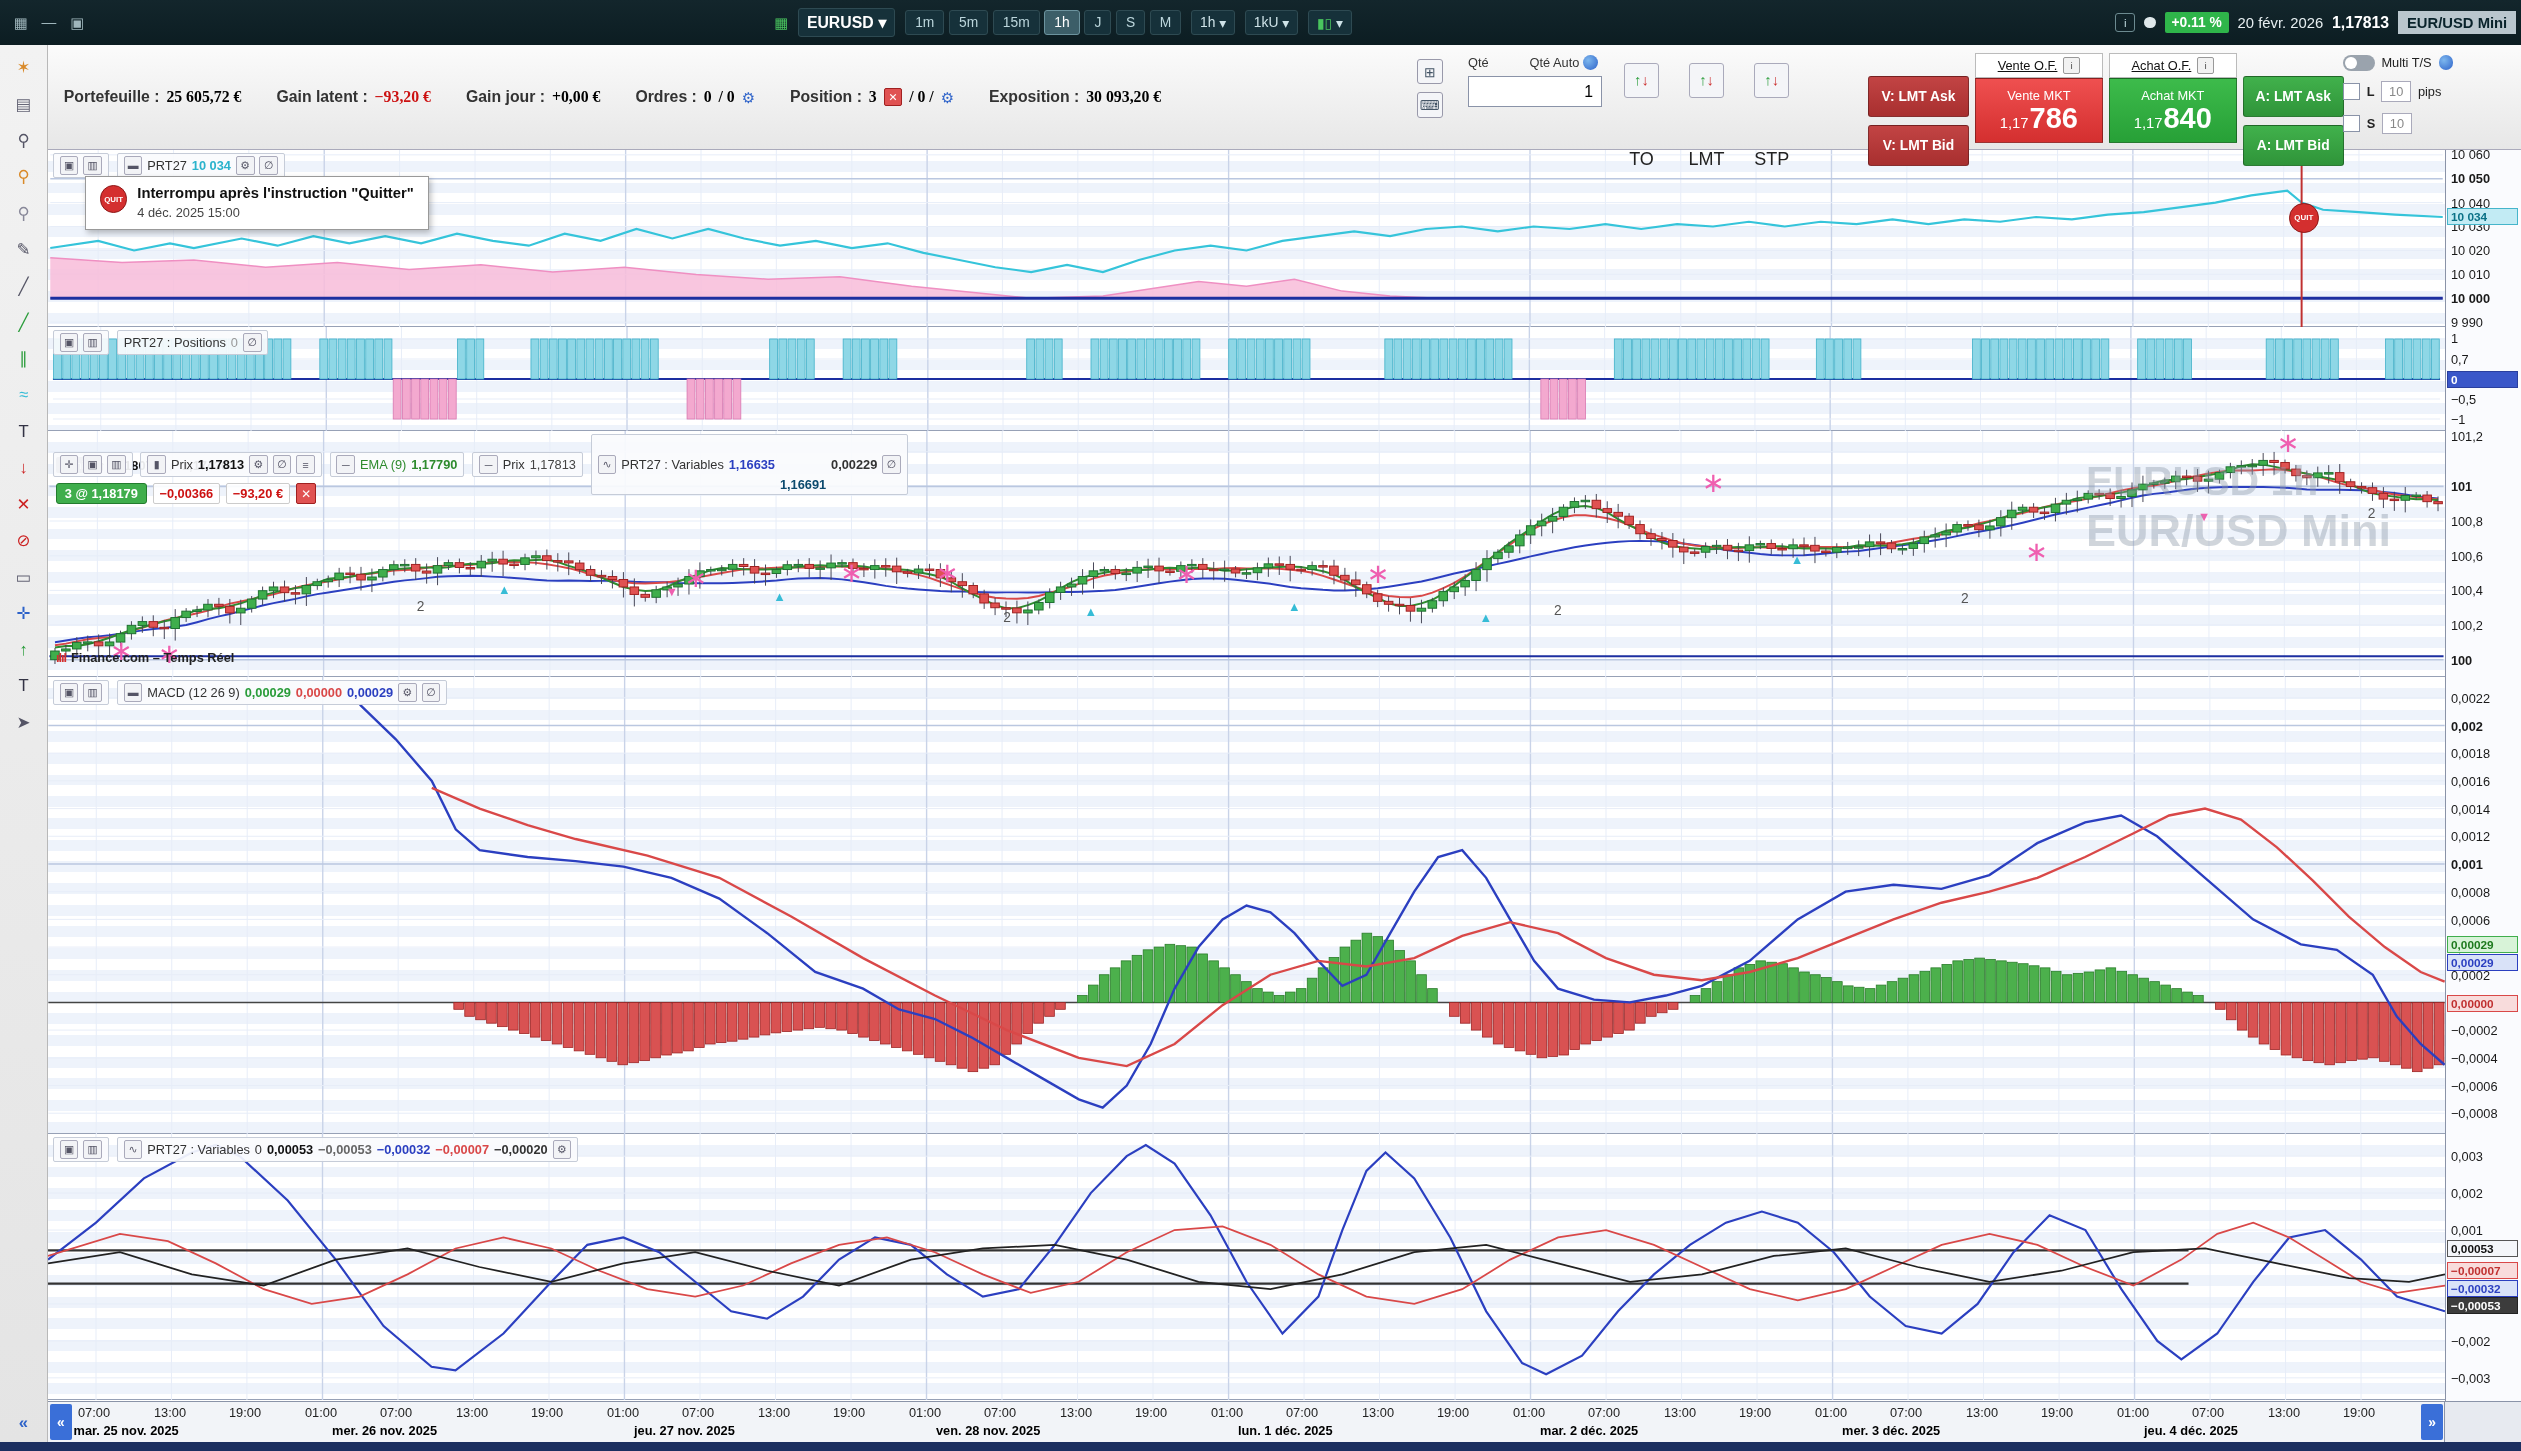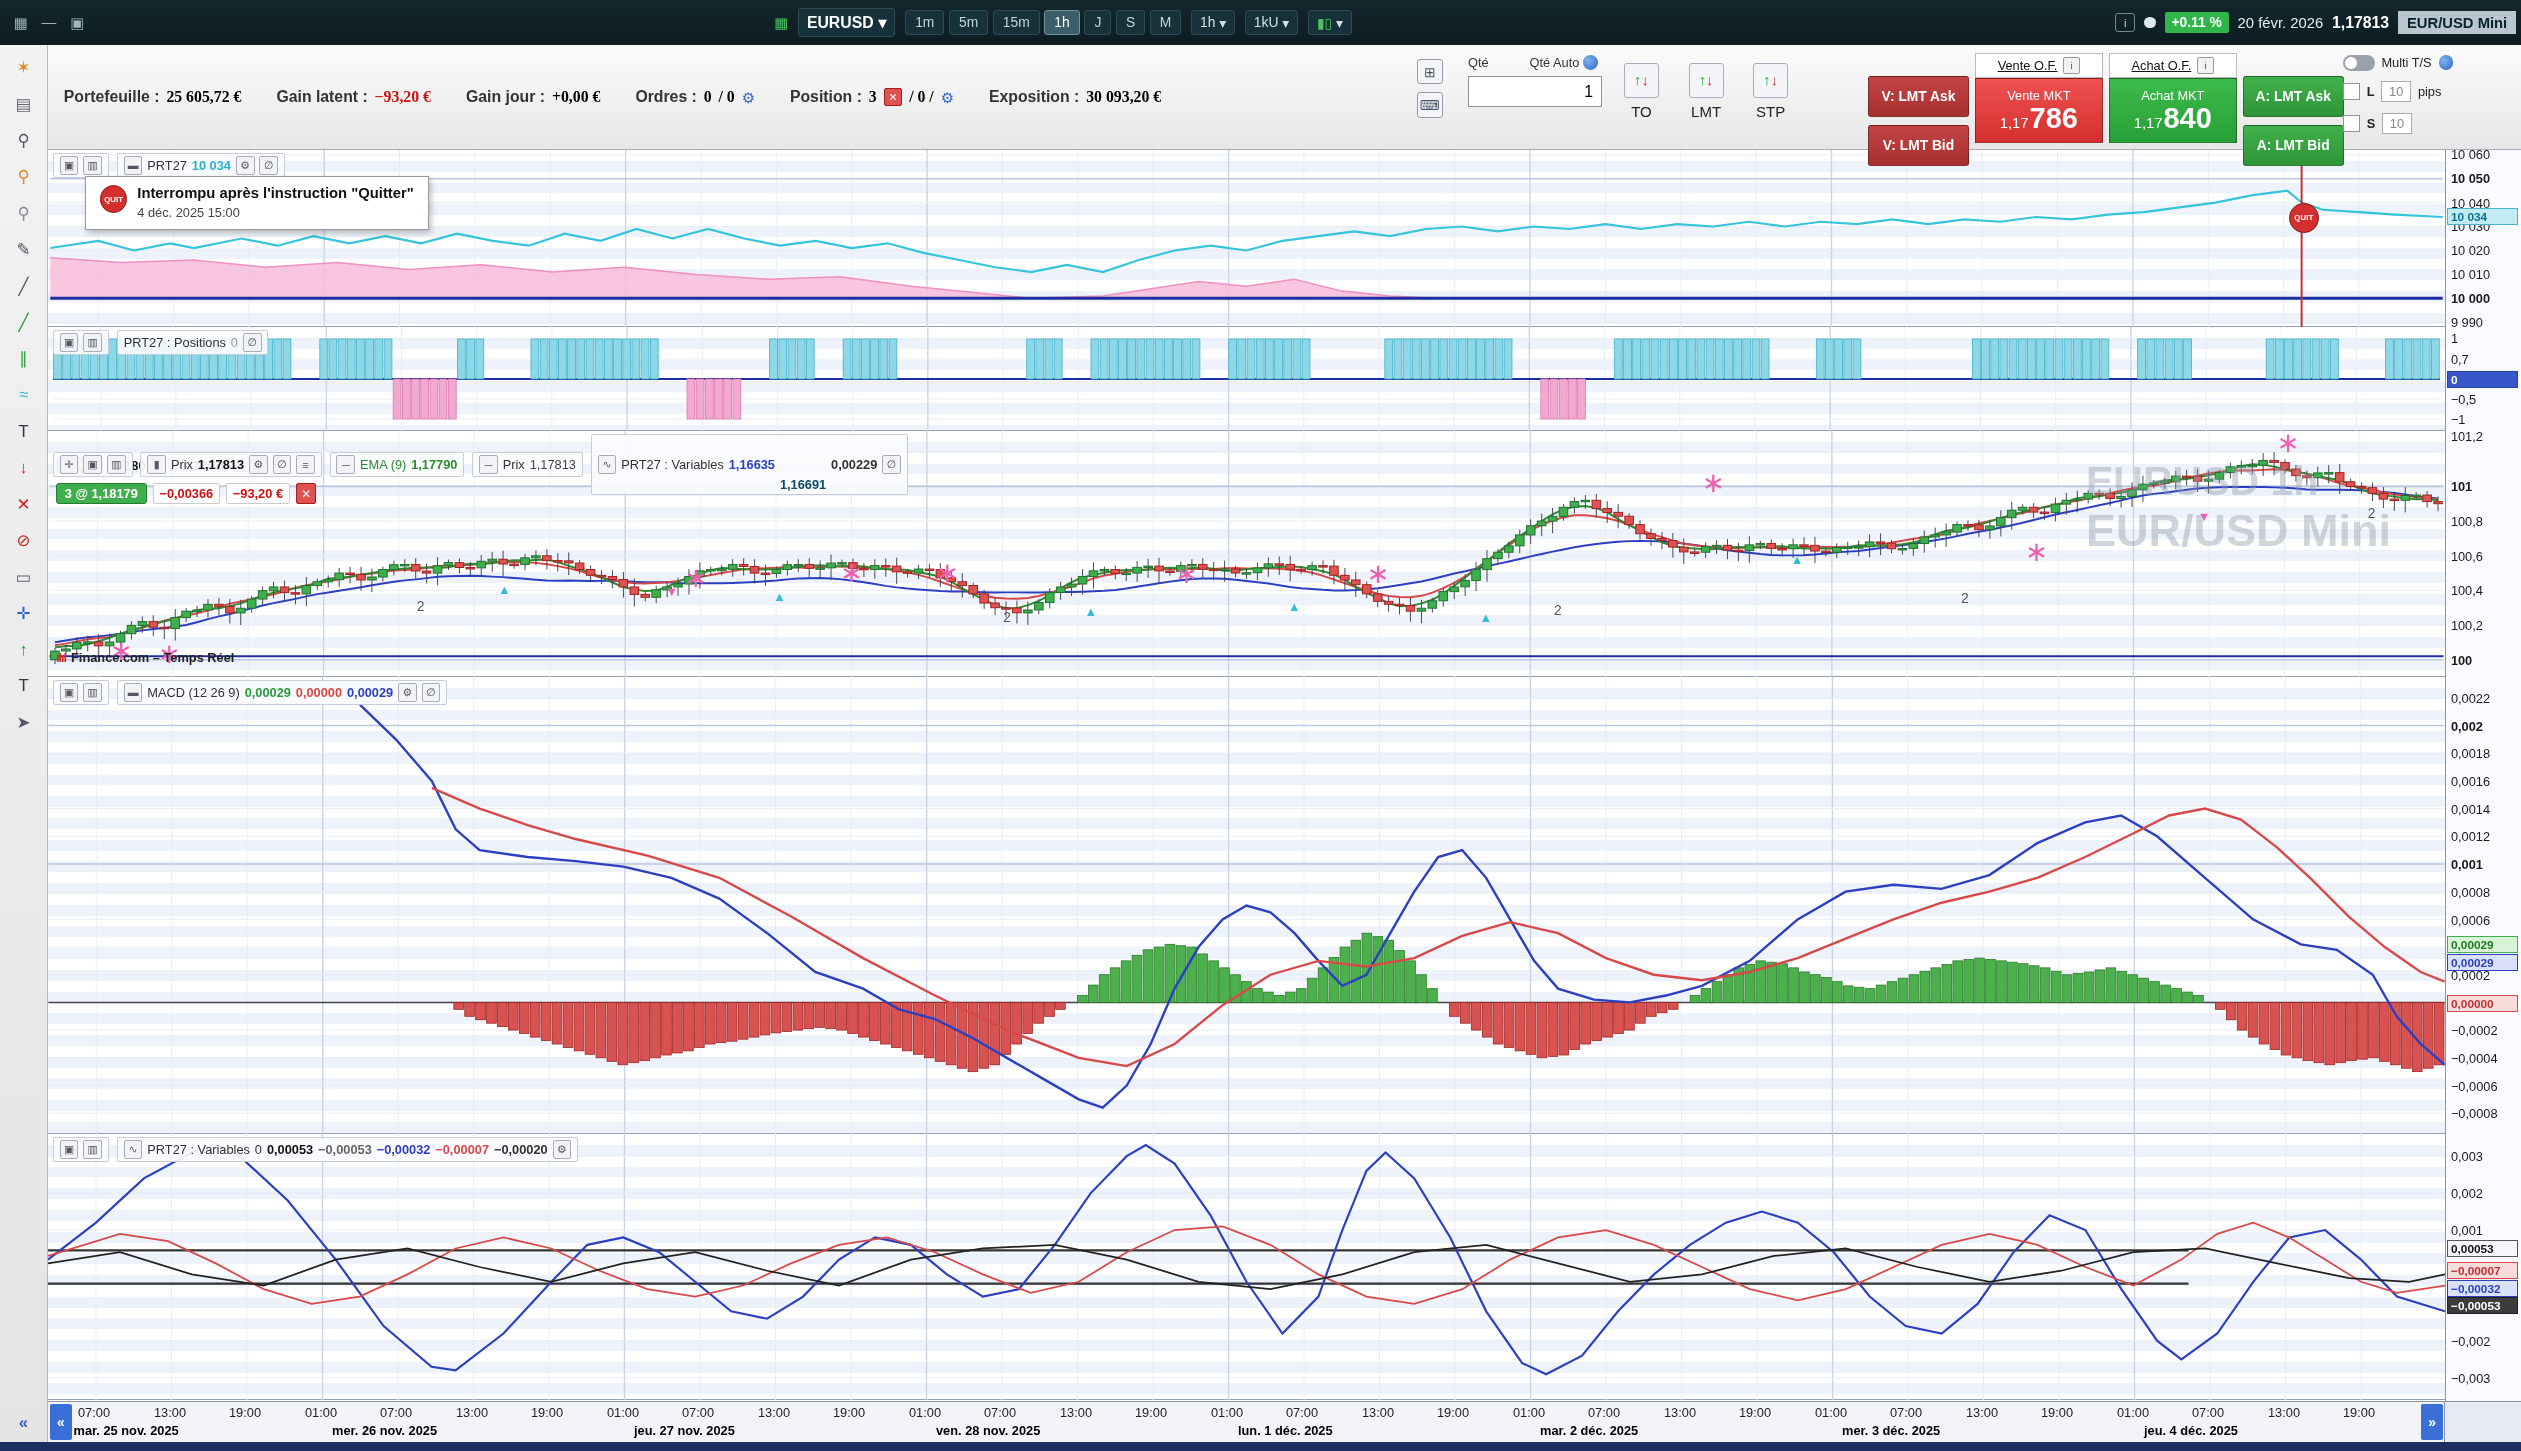--- a/index.html
+++ b/index.html
@@ -50,21 +50,21 @@
   .qty-auto{display:flex;align-items:center;gap:3.9px;}
   .globe{width:14.8px;height:14.8px;border-radius:50%;background:radial-gradient(circle at 35% 35%,#7db7ee,#2d62c9);
          display:inline-block;}
   .qty-input{margin-top:5.9px;width:122px;height:27.6px;border:1px solid #8a93a8;background:#fff;text-align:right;
              padding-right:7.9px;font-size:15.8px;font-family:"Liberation Sans",sans-serif;}
   .mode-block{position:absolute;left:1576px;top:17.7px;display:flex;gap:29.6px;}
   .mode{display:flex;flex-direction:column;align-items:center;gap:4.9px;cursor:pointer;}
   .mode-icon{width:33px;height:33px;border:1px solid #aab;background:#f4f5f8;border-radius:3px;
              display:flex;align-items:center;justify-content:center;font-size:14.8px;}
   .mode-icon .g{color:#2a9c3a;} .mode-icon .r{color:#cc3333;}
-  .mode-label{font-size:15px;color:#222;}
+  .mode-label{font-size:18px;color:#222;margin-top:46px;}
 
   .order-grid{position:absolute;left:1820px;top:7.9px;display:flex;gap:5.9px;}
   .side-col{display:flex;flex-direction:column;gap:7.9px;}
   .lmt-btn{width:99px;height:39px;border-radius:3px;color:#fff;font-weight:bold;font-size:13.8px;
            display:flex;align-items:center;justify-content:center;cursor:pointer;border:1px solid rgba(0,0,0,.3);}
   .lmt-red{background:linear-gradient(#c24444,#a82f2f);}
   .lmt-green{background:linear-gradient(#41b14c,#2f9439);}
   .mid-col{display:flex;flex-direction:column;}
   .of-head{height:23.6px;background:#fff;border:1px solid #bbb;display:flex;align-items:center;justify-content:center;
            gap:5.9px;font-size:12.8px;color:#111;cursor:pointer;}

